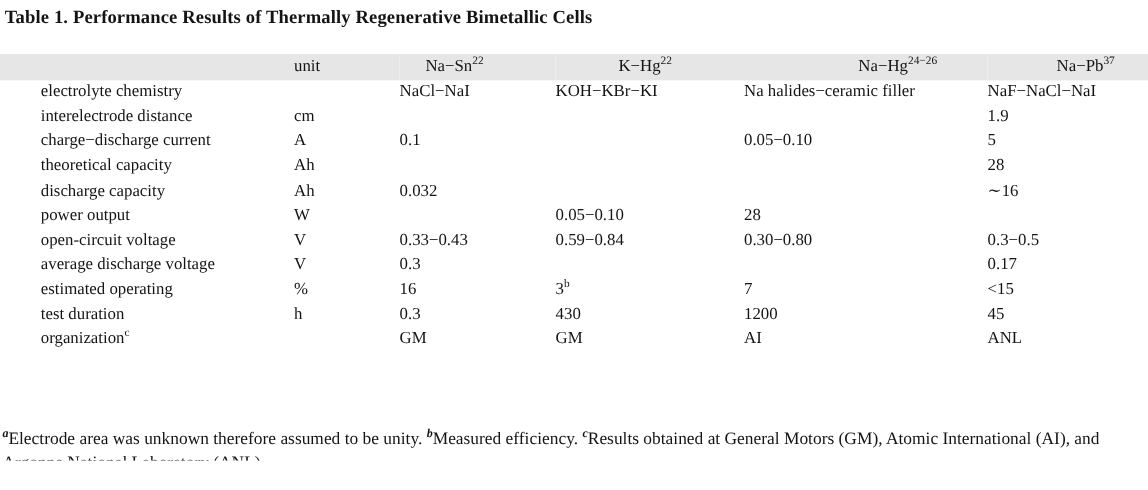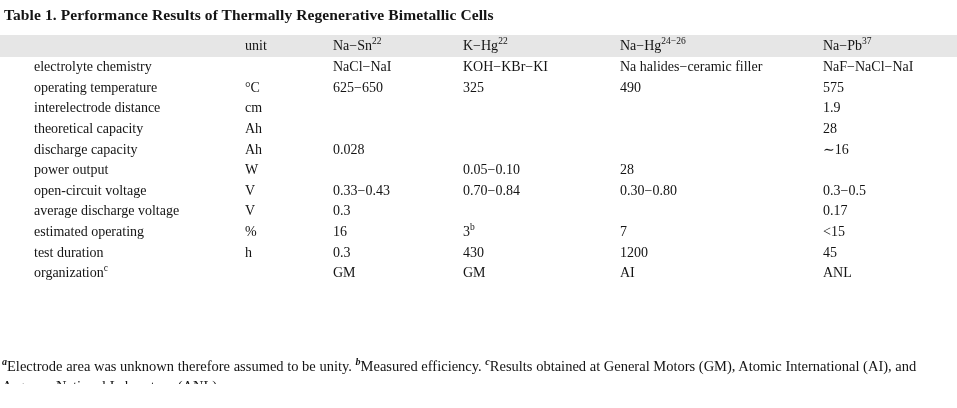--- a/index.html
+++ b/index.html
@@ -20,34 +20,34 @@
     position: absolute;
     top: 6px;
     left: 4px;
     font-size: 15.5px;
     font-weight: bold;
     letter-spacing: 0.1px;
     white-space: nowrap;
   }
   table.perf {
     position: absolute;
-    top: 35px;
+    top: 45px;
     left: 0;
     width: 957px;
     border-collapse: collapse;
     table-layout: fixed;
     font-size: 14px;
   }
   table.perf thead tr {
     background: #e6e6e6;
     height: 22px;
   }
   table.perf thead th {
     font-weight: normal;
-    text-align: left;
+    text-align: right;
     padding: 0;
     white-space: nowrap;
     overflow: visible;
   }
   table.perf thead th:nth-child(1) { text-align: left; }
   table.perf thead th:nth-child(2) { text-align: left; }
   table.perf thead th:nth-child(3) { padding-right: 60px; }
   table.perf thead th:nth-child(4) { padding-right: 60px; }
   table.perf thead th:nth-child(5) { padding-right: 42px; }
   table.perf thead th:nth-child(6) { padding-right: 28px; }
@@ -117,64 +117,64 @@
     <tbody>
         <tr>
           <td>electrolyte chemistry</td>
           <td></td>
           <td>NaCl−NaI</td>
           <td>KOH−KBr−KI</td>
           <td>Na halides−ceramic filler</td>
           <td>NaF−NaCl−NaI</td>
         </tr>
         <tr>
-          <td>operating temperature</td>
-          <td>°C</td>
-          <td>625−650</td>
-          <td>325</td>
-          <td>490</td>
-          <td>575</td>
-        </tr>
-        <tr>
           <td>interelectrode distance</td>
           <td>cm</td>
           <td></td>
           <td></td>
           <td></td>
           <td>1.9</td>
         </tr>
         <tr>
+          <td>charge−discharge current</td>
+          <td>A</td>
+          <td>0.1</td>
+          <td></td>
+          <td>0.05−0.10</td>
+          <td>5</td>
+        </tr>
+        <tr>
           <td>theoretical capacity</td>
           <td>Ah</td>
           <td></td>
           <td></td>
           <td></td>
           <td>28</td>
         </tr>
         <tr>
           <td>discharge capacity</td>
           <td>Ah</td>
-          <td>0.028</td>
+          <td>0.032</td>
           <td></td>
           <td></td>
           <td>∼16</td>
         </tr>
         <tr>
           <td>power output</td>
           <td>W</td>
           <td></td>
           <td>0.05−0.10</td>
           <td>28</td>
           <td></td>
         </tr>
         <tr>
           <td>open-circuit voltage</td>
           <td>V</td>
           <td>0.33−0.43</td>
-          <td>0.70−0.84</td>
+          <td>0.59−0.84</td>
           <td>0.30−0.80</td>
           <td>0.3−0.5</td>
         </tr>
         <tr>
           <td>average discharge voltage</td>
           <td>V</td>
           <td>0.3</td>
           <td></td>
           <td></td>
           <td>0.17</td>

